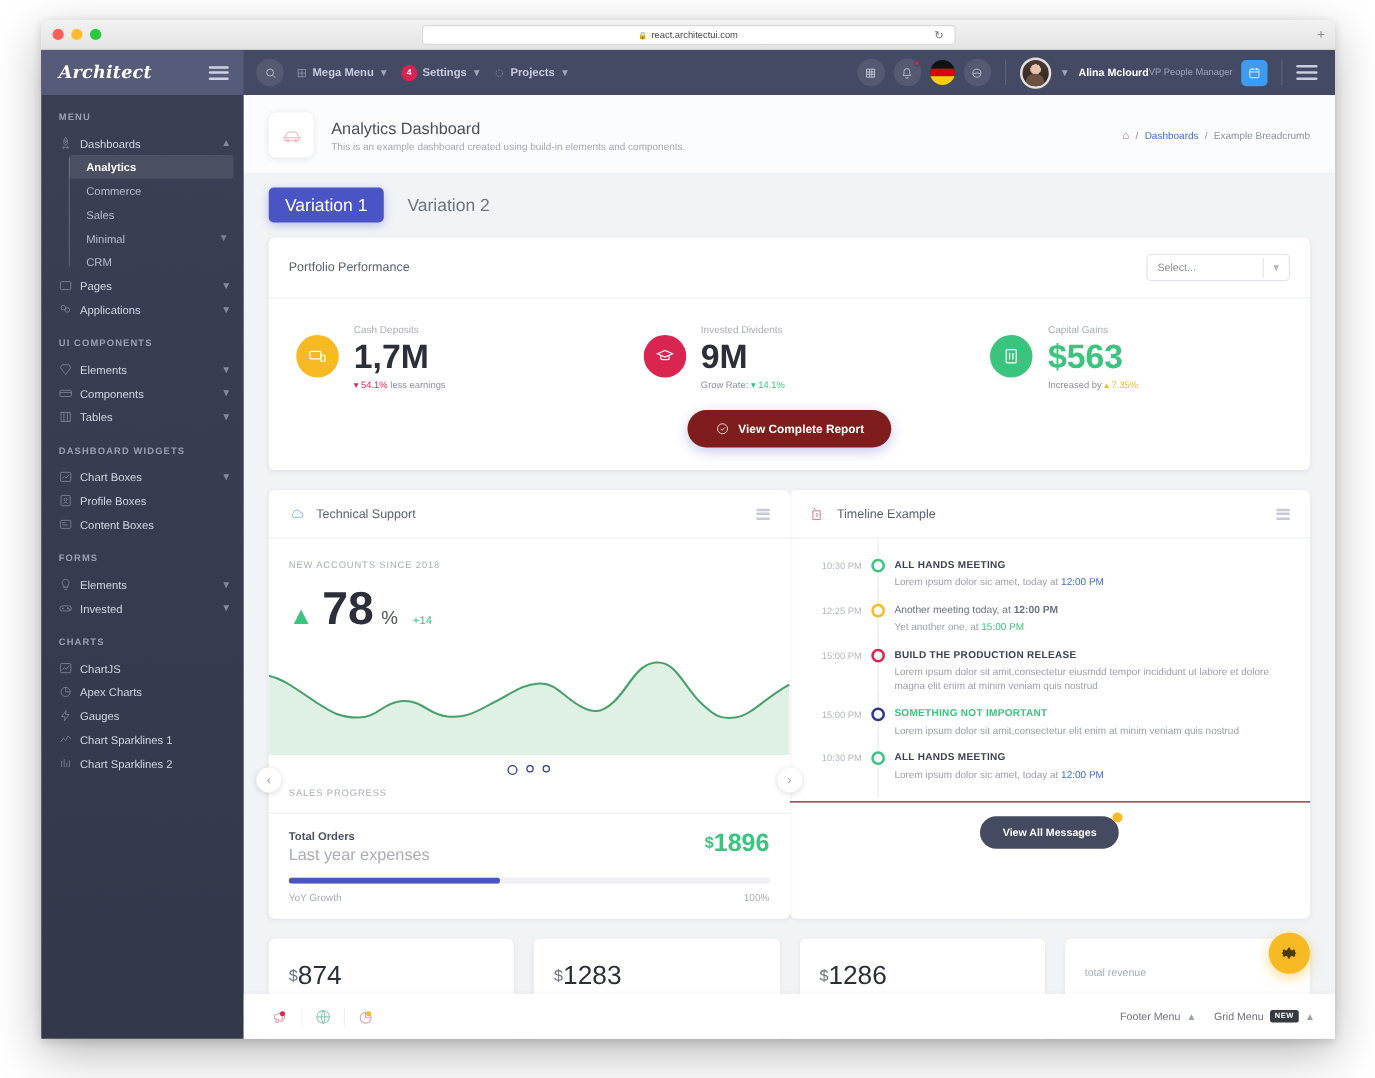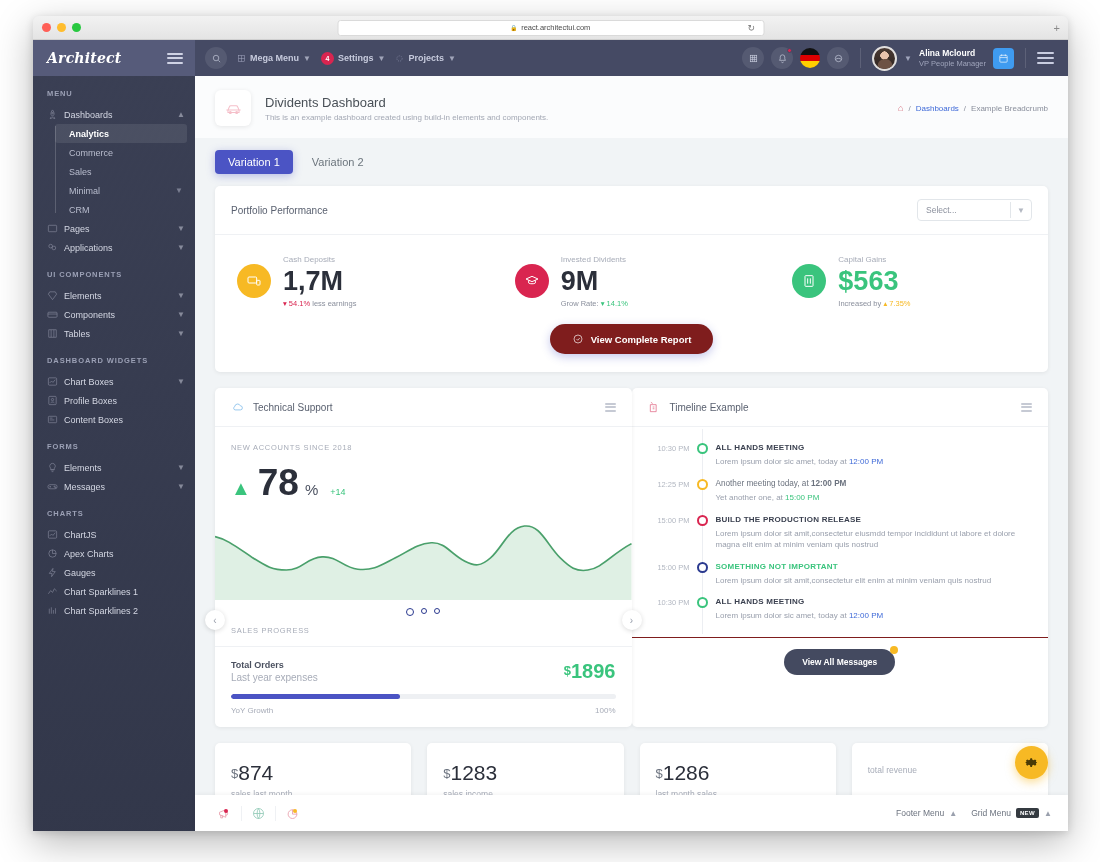--- a/index.html
+++ b/index.html
@@ -143,21 +143,21 @@
     width: 25px; height: 25px; border-radius: 50%;
     background: radial-gradient(circle at 50% 36%, #e8c3ac 0 24%, rgba(0,0,0,0) 25%),
                 linear-gradient(#4a3a33, #2f2420);
     border: 2px solid rgba(255,255,255,.85);
     position: relative; overflow: hidden;
   }
   #avatar::after {
     content: ""; position: absolute; left: 50%; top: 56%; transform: translateX(-50%);
     width: 15px; height: 13px; border-radius: 7px 7px 0 0; background: #6d5244;
   }
-  #user-block { display: flex; flex-direction: column; line-height: 1.25; }
+  #user-block { display: flex; line-height: 1.25; }
   #user-name { color: #fff; font-size: 8.5px; font-weight: bold; }
   #user-role { color: #9fa4bb; font-size: 7.5px; }
   #calendar-btn {
     width: 21px; height: 21px; border-radius: 4px; background: #3f9bf0;
     display: flex; align-items: center; justify-content: center; cursor: pointer;
   }
   #calendar-btn svg { width: 11px; height: 11px; stroke: #fff; fill: none; stroke-width: 1.4; }
   #hamburger-right { display: flex; flex-direction: column; gap: 3px; cursor: pointer; }
   #hamburger-right i { width: 17px; height: 2px; background: #c9cde0; border-radius: 1px; }
 
@@ -179,21 +179,21 @@
   #page-head-icon svg { width: 19px; height: 19px; stroke: #f5bfc9; fill: none; stroke-width: 1.3; }
   #page-title { font-size: 13px; color: #495057; font-weight: normal; }
   #page-sub { font-size: 8px; color: #a3a8b4; margin-top: 3px; }
   #breadcrumb { margin-left: auto; display: flex; align-items: center; gap: 5px; font-size: 8px; color: #8a8f9c; }
   #breadcrumb a { color: #3f6ad8; text-decoration: none; }
   #breadcrumb .home { color: #d05b6a; font-size: 9px; }
 
   #content { padding: 0 20px 10px 20px; }
   #variation-tabs { display: flex; gap: 6px; padding: 12px 0 12px 0; }
   .vtab {
-    font-size: 11px; padding: 6px 13px; border-radius: 4px;
+    font-size: 14px; padding: 6px 13px; border-radius: 4px;
     color: #6c757d; cursor: pointer;
   }
   .vtab.active { background: #4b54c4; color: #fff; box-shadow: 0 2px 8px rgba(75,84,196,.35); }
 
   .card { background: #fff; border-radius: 5px; box-shadow: 0 1px 4px rgba(0,0,0,.07); }
   .card-head {
     display: flex; align-items: center;
     padding: 12px 16px; border-bottom: 1px solid #eff1f4;
   }
   .card-title { font-size: 10px; color: #5a6170; }
@@ -262,21 +262,21 @@
   #dots { display: flex; justify-content: center; gap: 7px; padding: 8px 0 4px; }
   #dots i { width: 6px; height: 6px; border-radius: 50%; border: 1.4px solid #2b3a8f; display: block; }
   #dots i.active { width: 8px; height: 8px; }
   #sales-progress-label {
     font-size: 7.5px; color: #a7acb8; letter-spacing: .7px;
     padding: 6px 16px 11px 16px; border-bottom: 1px solid #eff1f4;
   }
   #orders-block { padding: 13px 16px 12px 16px; }
   #orders-top { display: flex; align-items: flex-start; }
   #orders-title { font-size: 9px; font-weight: bold; color: #4b5160; }
-  #orders-sub { font-size: 10px; color: #a7acb8; margin-top: 2px; text-align: center; }
+  #orders-sub { font-size: 13px; color: #a7acb8; margin-top: 2px; text-align: center; }
   #orders-amount { margin-left: auto; font-size: 20px; font-weight: bold; color: #3ac47d; }
   #orders-amount .cur { font-size: 13px; vertical-align: 3px; }
   #progress-track { height: 5px; border-radius: 3px; background: #eef0f3; margin-top: 11px; overflow: hidden; }
   #progress-fill { height: 100%; background: #4b54c4; border-radius: 3px; }
   #progress-foot { display: flex; margin-top: 7px; font-size: 8px; color: #a7acb8; }
   #progress-pct { margin-left: auto; }
 
   
   #timeline-body { padding: 16px 16px 4px 16px; position: relative; }
   .tl-row { display: flex; position: relative; padding-bottom: 11px; }
@@ -498,21 +498,21 @@
       </div>
       <div class="nav-item">
         <span class="ico">
             <svg viewBox="0 0 24 24">
               <rect x="2" y="8" width="20" height="9" rx="4.5"></rect>
               <path d="M7 11v3M5.5 12.5h3"></path>
               <circle cx="16" cy="12" r="1"></circle>
               <circle cx="18.5" cy="14" r="1"></circle>
             </svg>
           </span>
-        <span class="lbl">Messages</span>
+        <span class="lbl">Invested</span>
         <span class="chev">▼</span>
       </div>
 
       <div class="nav-section">CHARTS</div>
       <div class="nav-item">
         <span class="ico">
             <svg viewBox="0 0 24 24">
               <rect x="3" y="4" width="18" height="16" rx="2"></rect>
               <path d="M6 15l4-4 3 3 5-6"></path>
             </svg>
@@ -635,21 +635,21 @@
 
       <div id="page-head">
         <div id="page-head-icon">
           <svg viewBox="0 0 24 24">
               <path d="M3 14h18M5 14l1.8-4.2A2 2 0 018.6 8.5h6.8a2 2 0 011.8 1.3L19 14v3H5v-3z"></path>
               <circle cx="8" cy="17" r="1.3"></circle>
               <circle cx="16" cy="17" r="1.3"></circle>
             </svg>
         </div>
         <div>
-          <div id="page-title">Dividents Dashboard</div>
+          <div id="page-title">Analytics Dashboard</div>
           <div id="page-sub">This is an example dashboard created using build-in elements and components.</div>
         </div>
         <div id="breadcrumb">
           <span class="home">⌂</span>
           <span>/</span>
           <a href="#">Dashboards</a>
           <span>/</span>
           <span>Example Breadcrumb</span>
         </div>
       </div>

